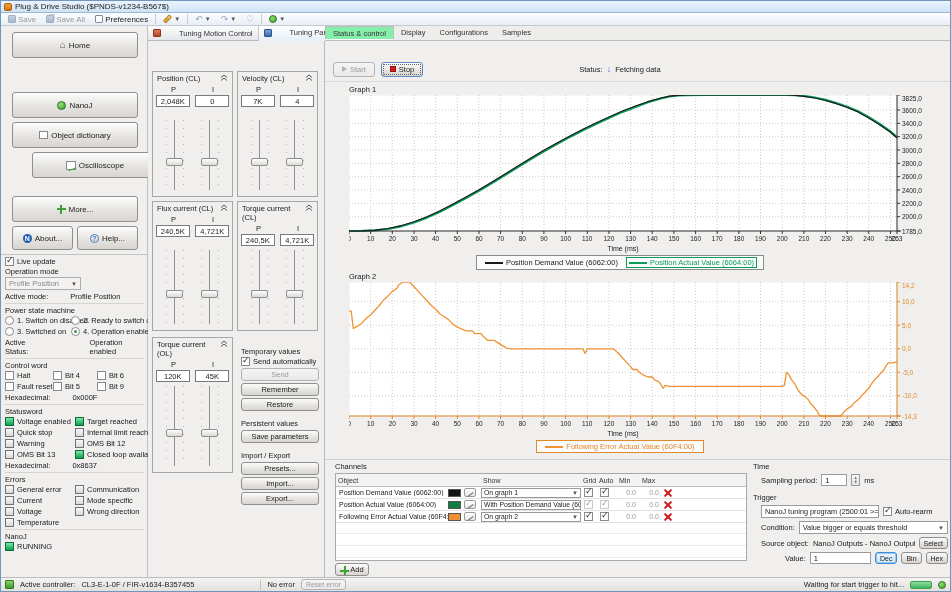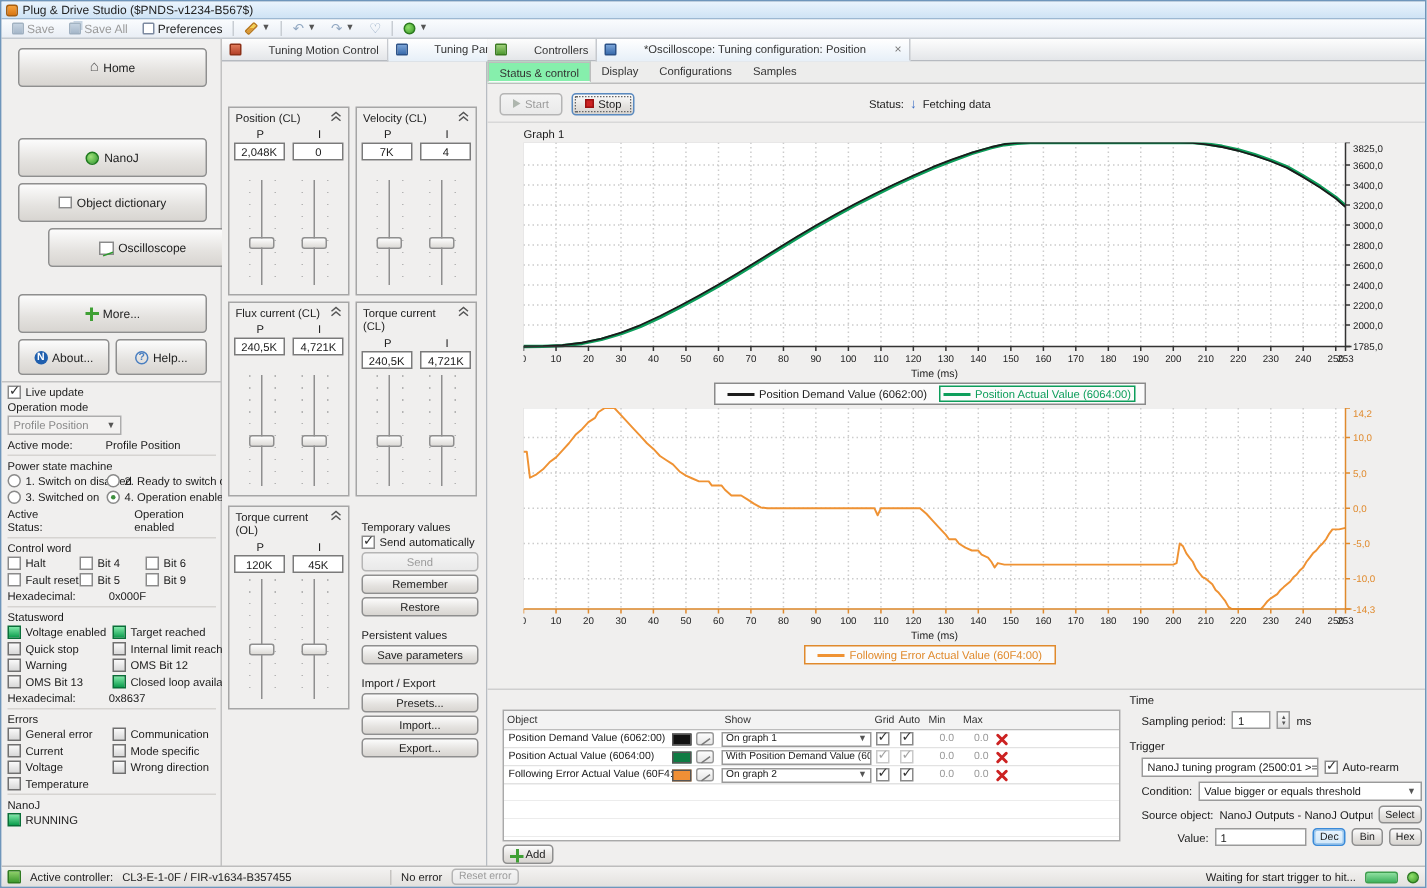--- a/index.html
+++ b/index.html
@@ -558,31 +558,20 @@
       <div class="btn3d sbtn">Save parameters</div>
       <div style="margin-top:8px;">Import / Export</div>
       <div class="btn3d sbtn">Presets...</div>
       <div class="btn3d sbtn">Import...</div>
       <div class="btn3d sbtn">Export...</div>
     </div>
   </div>
 </div>
 
 <div class="osc">
-  <div class="tabbar">
-    <span class="tab">
-      <span class="tico grn"></span>
-      <span>Controllers</span>
-    </span>
-    <span class="tab active">
-      <span class="tico blu"></span>
-      <span>*Oscilloscope: Tuning configuration: Position</span>
-      <span class="tabx">×</span>
-    </span>
-  </div>
   <div class="subtabs">
     <span class="subtab active">Status &amp; control</span>
     <span class="subtab">Display</span>
     <span class="subtab">Configurations</span>
     <span class="subtab">Samples</span>
   </div>
   <div class="controls">
     <div class="btn3d dis cbtn">
       <span class="play"></span>
       <span>Start</span>
@@ -655,20 +644,21 @@
         </span>
         <span class="litem boxed-green">
           <span class="lsample" style="background-color: rgb(12, 157, 90);"></span>
           <span>Position Actual Value (6064:00)</span>
         </span>
       </div>
     </div>
   </div>
 
   <div class="chartblk" style="top:246px;height:186px;">
+    <div class="chartlbl">Graph 2</div>
     <svg id="g2svg" width="604" height="156">
         <rect x="0" y="0" width="548" height="134" fill="#ffffff" stroke="#d5d5d5" stroke-width="0.5"></rect>
         <path d="M21.7 0V134M43.3 0V134M65.0 0V134M86.6 0V134M108.3 0V134M130.0 0V134M151.6 0V134M173.3 0V134M194.9 0V134M216.6 0V134M238.3 0V134M259.9 0V134M281.6 0V134M303.2 0V134M324.9 0V134M346.6 0V134M368.2 0V134M389.9 0V134M411.5 0V134M433.2 0V134M454.9 0V134M476.5 0V134M498.2 0V134M519.8 0V134M541.5 0V134M0 19.7H548M0 43.3H548M0 66.8H548M0 90.3H548M0 113.8H548" stroke="#cccccc" stroke-width="1" fill="none" stroke-dasharray="1,2"></path>
         <polyline points="0.0,29.2 2.2,29.2 4.3,46.5 8.7,44.2 13.0,40.9 17.3,36.2 21.7,32.9 26.0,28.2 30.3,23.5 34.7,17.9 39.0,14.1 43.3,9.4 47.7,6.6 49.8,2.8 54.2,0.0 60.6,0.0 65.0,4.7 69.3,9.4 73.6,14.1 78.0,18.8 82.3,23.5 86.6,27.3 91.0,32.0 95.3,34.8 99.6,37.6 104.0,42.3 108.3,45.1 112.6,47.0 117.0,48.9 123.5,48.9 125.6,51.7 132.1,51.7 134.3,54.5 138.6,58.3 145.1,58.3 149.5,61.1 153.8,63.9 158.1,66.3 162.5,66.8 233.9,66.8 236.1,71.5 238.3,66.8 264.3,66.8 268.6,70.5 272.9,75.2 277.2,79.9 281.6,84.6 283.7,87.5 288.1,87.5 290.2,90.3 294.6,93.1 298.9,95.0 303.2,95.0 305.4,97.8 309.7,99.7 311.9,102.5 314.1,106.3 316.2,103.4 320.6,104.4 433.2,104.4 435.4,103.4 437.5,90.3 439.7,92.2 441.9,96.9 444.0,99.7 446.2,102.5 448.4,107.2 450.5,110.0 452.7,112.8 454.9,113.8 459.2,117.5 461.4,121.3 463.5,123.2 465.7,126.0 467.9,128.8 470.0,132.6 472.2,134.0 491.7,134.0 493.8,131.6 496.0,128.8 498.2,126.9 502.5,124.1 504.7,121.3 506.8,119.4 511.2,115.7 513.3,112.8 515.5,111.0 517.7,108.1 519.8,106.3 522.0,102.5 524.2,99.7 526.3,96.9 528.5,95.0 530.7,92.2 532.8,90.3 535.0,87.5 537.2,83.7 539.3,80.9 543.7,80.9 548.0,79.9" fill="none" stroke="#ef9233" stroke-width="1.3" stroke-linejoin="round"></polyline>
         <path d="M0 134H552M548 0V134" stroke="#e08a2d" stroke-width="1" fill="none"></path>
         <path d="M0.0 134v3M21.7 134v3M43.3 134v3M65.0 134v3M86.6 134v3M108.3 134v3M130.0 134v3M151.6 134v3M173.3 134v3M194.9 134v3M216.6 134v3M238.3 134v3M259.9 134v3M281.6 134v3M303.2 134v3M324.9 134v3M346.6 134v3M368.2 134v3M389.9 134v3M411.5 134v3M433.2 134v3M454.9 134v3M476.5 134v3M498.2 134v3M519.8 134v3M541.5 134v3M548.0 134v3M548 0.0h3M548 19.7h3M548 43.3h3M548 66.8h3M548 90.3h3M548 113.8h3M548 134.0h3" stroke="#e08a2d" stroke-width="1" fill="none"></path>
         <text x="0.0" y="144" text-anchor="middle" font-size="6.5" fill="#222">0</text>
         <text x="21.7" y="144" text-anchor="middle" font-size="6.5" fill="#222">10</text>
         <text x="43.3" y="144" text-anchor="middle" font-size="6.5" fill="#222">20</text>
         <text x="65.0" y="144" text-anchor="middle" font-size="6.5" fill="#222">30</text>
@@ -709,20 +699,21 @@
         <span class="litem">
           <span class="lsample" style="background-color: rgb(239, 146, 51);"></span>
           <span>Following Error Actual Value (60F4:00)</span>
         </span>
       </div>
     </div>
   </div>
 
   <div class="bottom">
     <div class="chan">
+      <div>Channels</div>
       <div class="chtable">
         <div class="chrow chhead">
           <span>Object</span>
             <span></span>
             <span></span>
           <span>Show</span>
           <span>Grid</span>
           <span>Auto</span>
           <span>Min</span>
           <span>Max</span>

